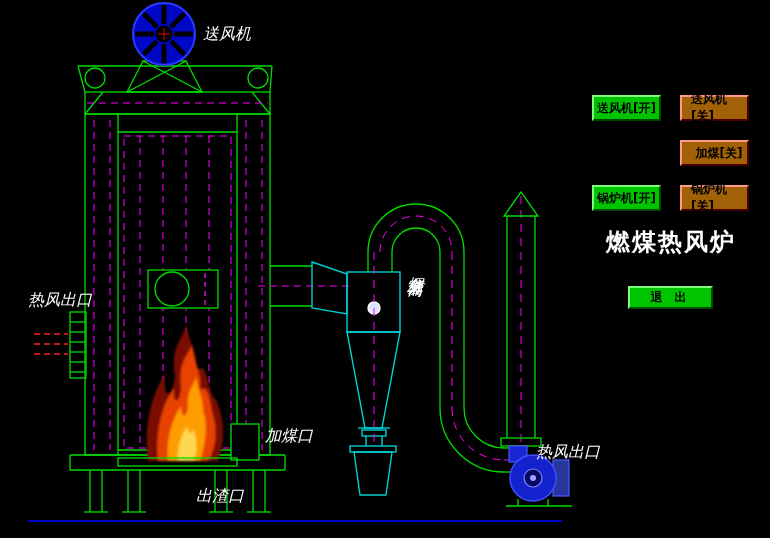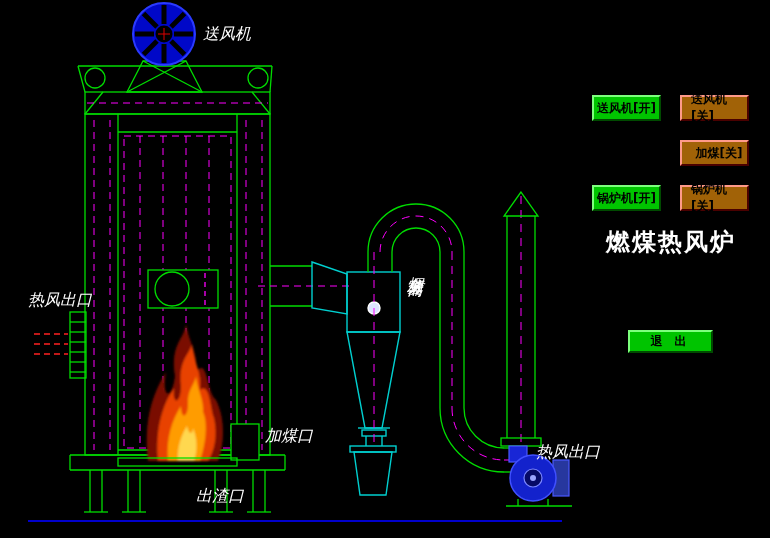--- a/index.html
+++ b/index.html
@@ -20,21 +20,21 @@
   }
   .btn-on{
     background:#00c400;
     border:2px solid;border-color:#7dff7d #004a00 #004a00 #7dff7d;
   }
   .btn-off{
     background:#a16207;
     border:2px solid;border-color:#ff9a8a #4a0000 #4a0000 #ff9a8a;padding-left:9px;
   }
   .btn-exit{
-    width:85px;height:23px;letter-spacing:4px;margin-top:44px;
+    width:85px;height:23px;letter-spacing:4px;
   }
   .page-title{
     position:absolute;left:606px;top:226px;color:#ffffff;font-size:24px;font-weight:bold;
     letter-spacing:2px;white-space:nowrap;
   }
   svg{position:absolute;left:0;top:0;}
 </style>
 </head>
 <body>
 

